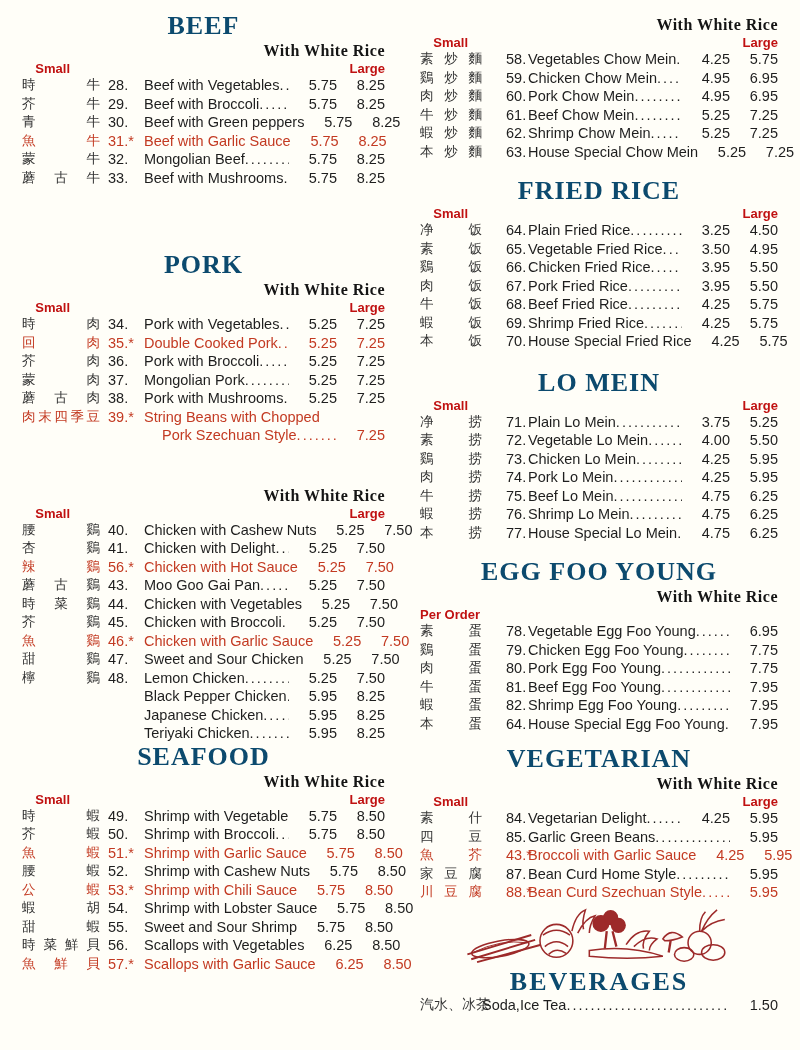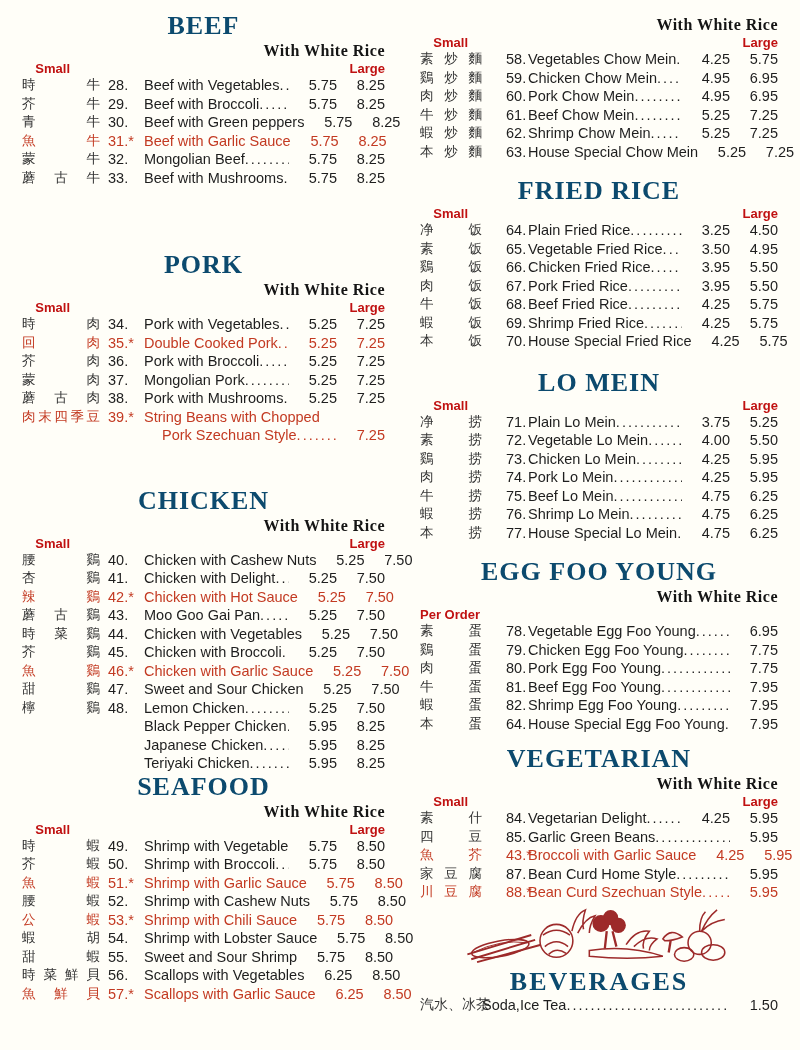--- a/index.html
+++ b/index.html
@@ -235,21 +235,20 @@
         </div>
         <div class="row cont red">
           <span class="cjk"></span>
           <span class="num"></span>
           <span class="nm">Pork Szechuan Style</span>
           <span class="dots"></span>
           <span class="pr">7.25</span>
         </div>
       </div>
       <div class="section sec-chicken">
-        <h2 class="sec-title">CHICKEN</h2>
         <div class="sec-sub">With White Rice</div>
         <div class="price-head">
           <span class="ph">Small</span>
           <span class="ph">Large</span>
         </div>
         <div class="row">
           <span class="cjk">
             <span class="ch">腰</span>
             <span class="ch">鷄</span>
           </span>
@@ -268,21 +267,21 @@
           <span class="nm">Chicken with Delight</span>
           <span class="dots"></span>
           <span class="pr">5.25</span>
           <span class="pr">7.50</span>
         </div>
         <div class="row red">
           <span class="cjk">
             <span class="ch">辣</span>
             <span class="ch">鷄</span>
           </span>
-          <span class="num">42.*</span>
+          <span class="num">56.*</span>
           <span class="nm">Chicken with Hot Sauce</span>
           <span class="dots"></span>
           <span class="pr">5.25</span>
           <span class="pr">7.50</span>
         </div>
         <div class="row">
           <span class="cjk">
             <span class="ch">蘑</span>
             <span class="ch">古</span>
             <span class="ch">鷄</span>

